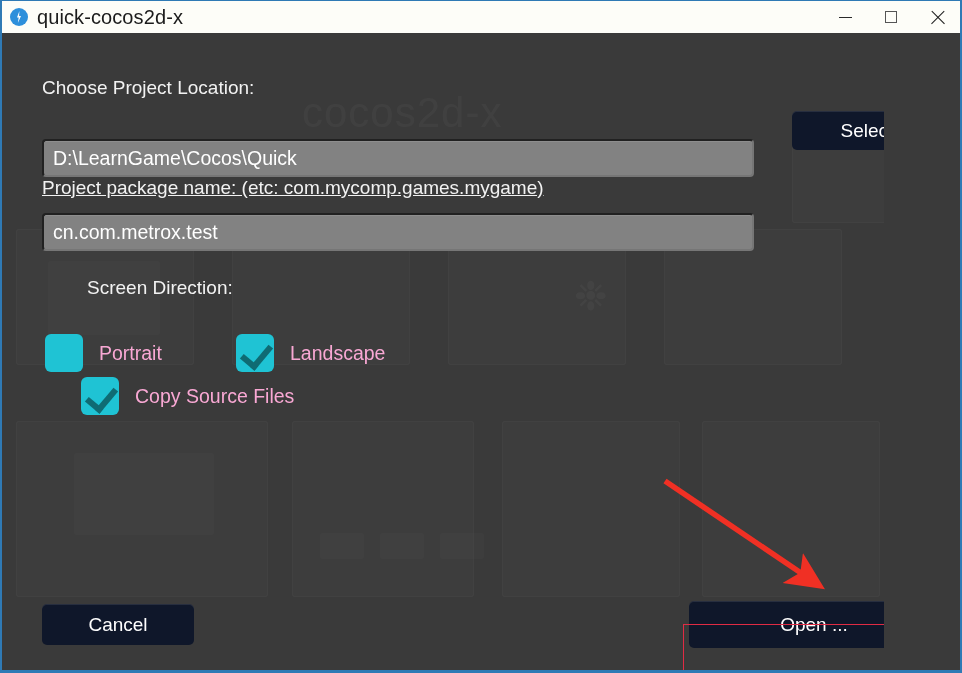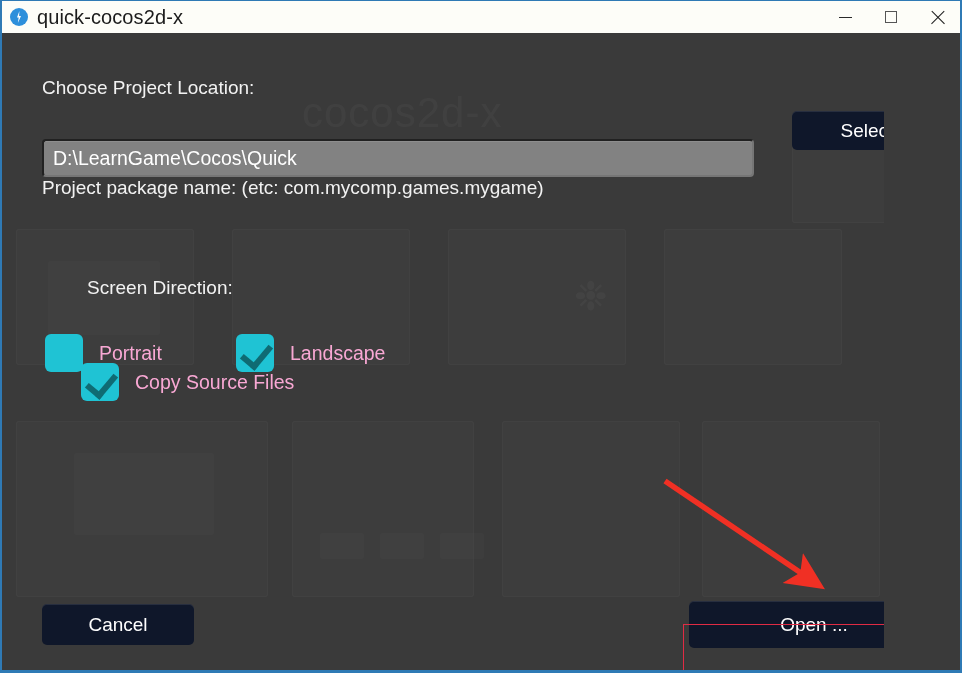--- a/index.html
+++ b/index.html
@@ -217,36 +217,37 @@
     <div class="ghost-inner" style="left:378px; top:500px; width:44px; height:26px;"></div>
     <div class="ghost-inner" style="left:438px; top:500px; width:44px; height:26px;"></div>
     <div class="ghost" style="left:790px; top:100px; width:120px; height:90px;"></div>
 
     <div class="label" style="left:40px; top:44px;">Choose Project Location:</div>
 
     <input class="field" style="left: 40px; top: 78px; width: 712px; height: 38px; margin-top: 28px;" value="D:\LearnGame\Cocos\Quick">
 
     <button class="btn" style="left:790px; top:78px; width:150px; height:39px;">Select</button>
 
-    <div class="label" style="left:40px; top:144px;">Project package name: (etc: com.mycomp.games.mygame)</div>
-
+    <div class="label" style="left:40px; top:144px;text-decoration:underline;">Project package name: (etc: com.mycomp.games.mygame)</div>
+
+    <input class="field" style="left: 40px; top: 180px; width: 712px; height: 38px;" value="cn.com.metrox.test">
 
     <div class="label" style="left:40px; top:244px;margin-left:45px;">Screen Direction:</div>
 
     <div class="cbrow" style="left:43px; top:301px;">
       <span class="checkbox"></span>
       <span class="cblabel">Portrait</span>
     </div>
 
     <div class="cbrow" style="left:234px; top:301px;">
       <span class="checkbox checked"></span>
       <span class="cblabel">Landscape</span>
     </div>
 
-    <div class="cbrow" style="left:43px; top:330px;padding-left:36px;">
+    <div class="cbrow" style="left:43px; top:344px;padding-left:36px;">
       <span class="checkbox checked"></span>
       <span class="cblabel">Copy Source Files</span>
     </div>
 
     <button class="btn" style="left:40px; top:571px; width:152px; height:41px;">Cancel</button>
 
     <button class="btn" style="left:687px; top:568px; width:250px; height:47px;">Open ...</button>
 
     <div id="hl-rect"></div>
 

